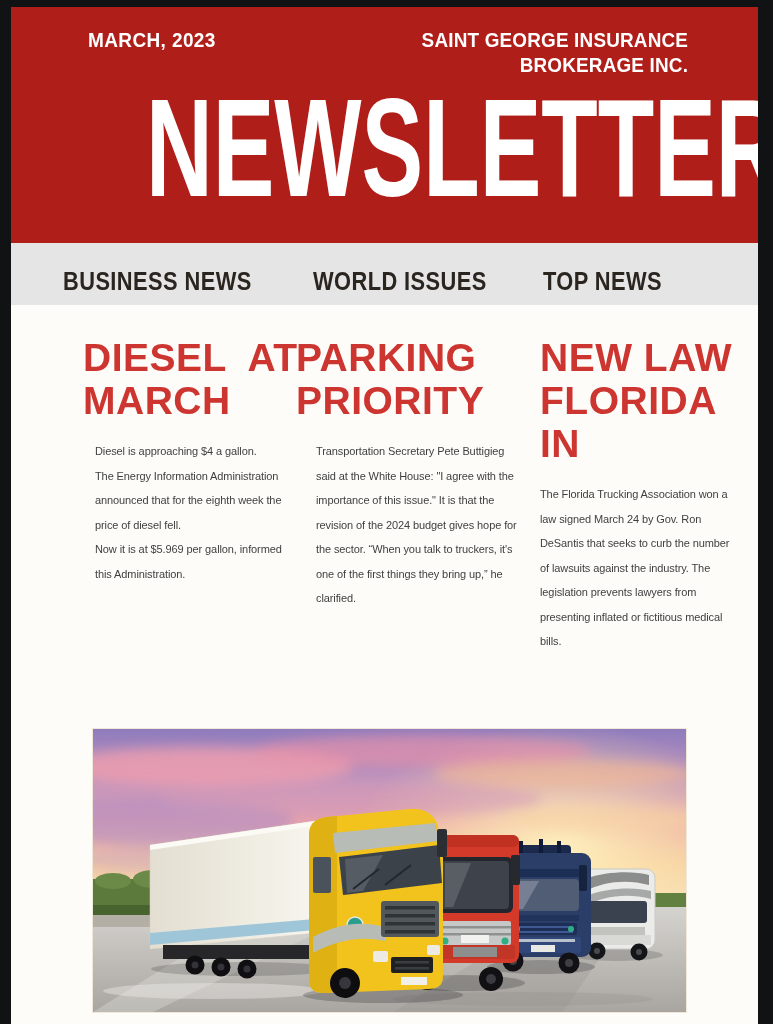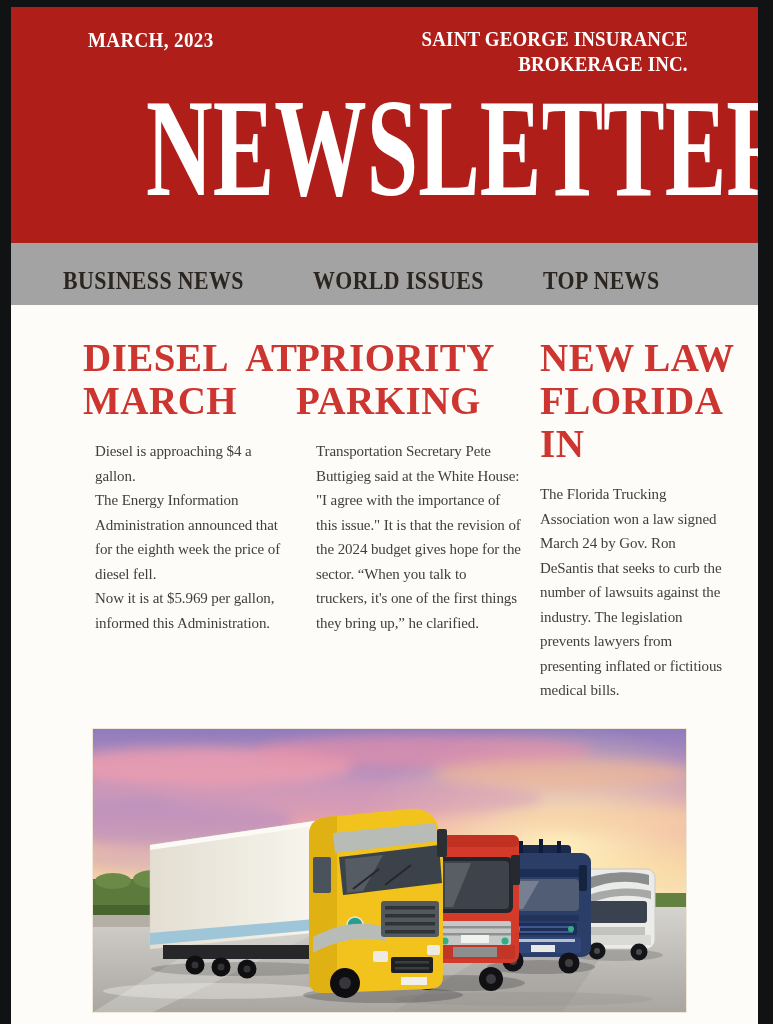--- a/index.html
+++ b/index.html
@@ -6,21 +6,21 @@
   html,body{margin:0;padding:0;}
   body{
     width:773px;height:1024px;overflow:hidden;
     background:#101214;
     font-family:"Liberation Sans",sans-serif;
     -webkit-font-smoothing:antialiased;
   }
   .frame{
     position:absolute;top:0;left:0;width:663px;height:1024px;
     background:#101214;
-    padding:7px 15px 0 11px;box-sizing:border-box;font-family:Liberation Serif, serif;
+    padding:7px 15px 0 11px;box-sizing:border-box;
   }
   .page{
     position:relative;width:747px;height:1017px;
     background:#fdfcf8;overflow:hidden;
   }
 
   
   .masthead{
     position:absolute;top:0;left:0;width:100%;height:236px;
     background:#b01e1a;
@@ -43,41 +43,41 @@
     position:absolute;top:71px;left:8px;width:100%;
     text-align:center;color:#ffffff;
     font-size:140px;line-height:140px;font-weight:700;
     white-space:nowrap;
     transform:scaleX(.66);transform-origin:center top;
   }
 
   
   .category-band{
     position:absolute;top:236px;left:0;width:100%;height:62px;
-    background:#a3a3a3;
+    background:#e5e5e5;
   }
   .category{
     position:absolute;top:25px;
     color:#2b2520;font-size:26px;line-height:26px;font-weight:700;
     letter-spacing:.5px;white-space:nowrap;
     transform:scaleX(.84);transform-origin:left top;
   }
   .cat-1{left:52px;} .cat-2{left:302px;} .cat-3{left:532px;}
 
   
   .article{position:absolute;top:329px;}
   .article h2{
     margin:0;color:#cd3531;
     font-size:39px;line-height:43px;font-weight:800;
     letter-spacing:.5px;
   }
   .article h2 span{display:block;white-space:pre;}
   .article .body{
     margin-top:17px;color:#3e3f3f;
-    font-size:15px;line-height:24.5px;letter-spacing:-.1px;
+    font-size:11px;line-height:24.5px;letter-spacing:-.1px;
   }
   .body p{margin:0;}
   .art-1{left:72px;width:220px;}
   .art-1 .body{margin-left:12px;width:200px;}
   .art-2{left:285px;width:215px;}
   .art-2 .body{margin-left:20px;width:205px;}
   .art-3{left:529px;width:200px;}
   .art-3 .body{width:190px;}
 
   
@@ -117,22 +117,22 @@
       </h2>
       <div class="body">
         <p>Diesel is approaching $4 a gallon.</p>
         <p>The Energy Information Administration announced that for the eighth week the price of diesel fell.</p>
         <p>Now it is at $5.969 per gallon, informed this Administration.</p>
       </div>
     </article>
 
     <article class="article art-2">
       <h2>
+        <span>PARKING</span>
         <span>PRIORITY</span>
-        <span>PARKING</span>
       </h2>
       <div class="body">
         <p>Transportation Secretary Pete Buttigieg said at the White House: "I agree with the importance of this issue." It is that the revision of the 2024 budget gives hope for the sector. “When you talk to truckers, it's one of the first things they bring up,” he clarified.</p>
       </div>
     </article>
 
     <article class="article art-3">
       <h2>
         <span>NEW LAW</span>
         <span>FLORIDA</span>

